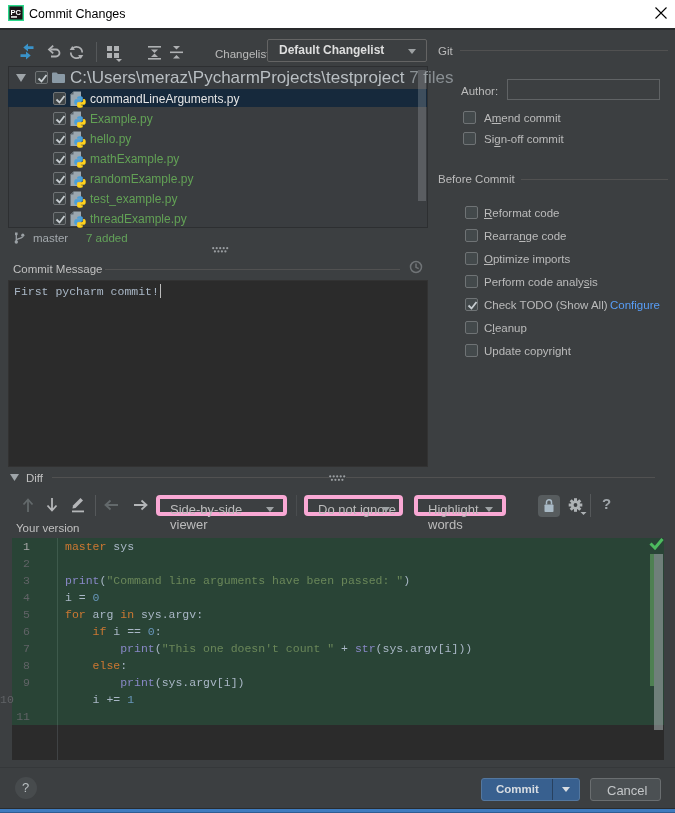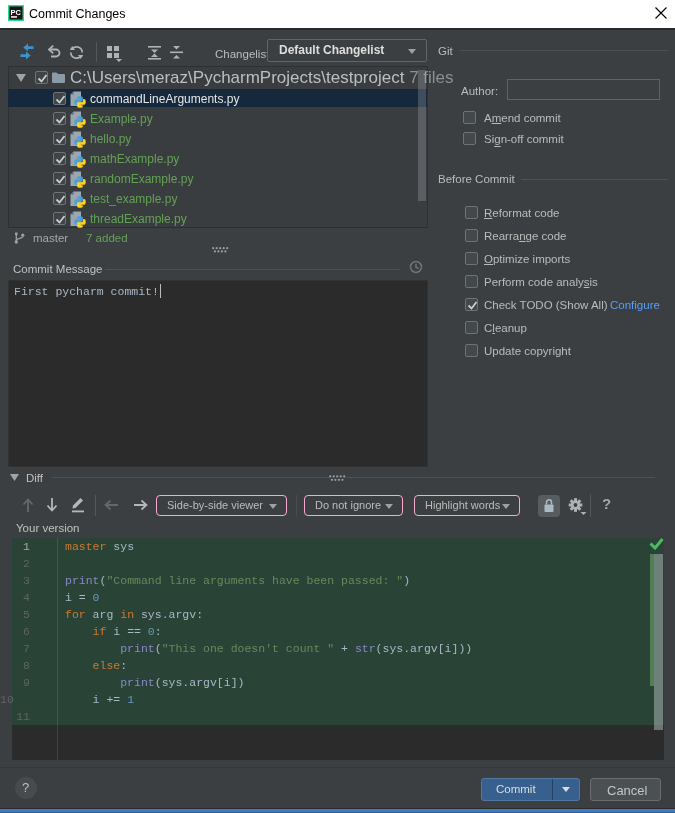--- a/index.html
+++ b/index.html
@@ -6,21 +6,21 @@
 html,body{width:675px;height:813px}
 body{position:relative;background:#3c3f41;font-family:"Liberation Sans",sans-serif;overflow:hidden}
 .abs{position:absolute}
 .lbl{position:absolute;font-size:11.5px;line-height:14px;color:#bbbbbb;white-space:pre}
 .sep{position:absolute;height:1px;background:#515151}
 .cb{position:absolute;width:13px;height:13px;background:#43494b;border:1px solid #6f7375;border-radius:2px}
 .cb svg{position:absolute;left:0;top:0}
 .mono{font-family:"Liberation Mono",monospace;font-size:11.5px;line-height:13px;white-space:pre}
 .row-txt{position:absolute;font-size:17px;line-height:14px;white-space:pre}
 .combo{position:absolute;border:1px solid #646464;border-radius:2px;background:#3c3f41;color:#c8c8c8;font-size:12px}
-.dd{position:absolute;border:1px solid #f9a8d4;border-radius:4px;background:#3c3f41;color:#bcbcbc;font-size:11px}
+.dd{position:absolute;border:4px solid #f9a8d4;border-radius:4px;background:#3c3f41;color:#bcbcbc;font-size:13px}
 .arrowdn{position:absolute;width:0;height:0;border-left:4px solid transparent;border-right:4px solid transparent;border-top:5px solid #9da1a3}
 </style>
 </head>
 <body>
 
 <div class="abs" style="left:0;top:0;width:675px;height:28px;background:#ffffff"></div>
 <svg class="abs" style="left:8px;top:5px" width="16" height="16" viewBox="0 0 16 16">
   <rect x="0.7" y="0.7" width="14.6" height="14.6" fill="#1c1417" stroke="#2bd98c" stroke-width="1.5"></rect>
   <text x="2.6" y="9.6" font-family="Liberation Sans" font-size="7.5" font-weight="bold" fill="#fff">PC</text>
   <rect x="3" y="11.2" width="6" height="1.5" fill="#fff"></rect>
@@ -299,21 +299,21 @@
 </svg>
 <div class="dd" style="left:156px;top:495px;width:131px;height:21px">
   <span style="position:absolute;left:10px;top:3px">Side-by-side viewer</span>
   <span class="arrowdn" style="right:9px;top:8px"></span>
 </div>
 <div class="abs" style="left:296px;top:495px;width:1px;height:21px;background:#4a4d4f"></div>
 <div class="dd" style="left:304px;top:495px;width:99px;height:21px">
   <span style="position:absolute;left:10px;top:3px">Do not ignore</span>
   <span class="arrowdn" style="right:9px;top:8px"></span>
 </div>
-<div class="dd" style="left:414px;top:495px;width:106px;height:21px">
+<div class="dd" style="left:414px;top:495px;width:92px;height:21px">
   <span style="position:absolute;left:10px;top:3px">Highlight words</span>
   <span class="arrowdn" style="right:9px;top:8px"></span>
 </div>
 <div class="abs" style="left:538px;top:495px;width:22px;height:22px;background:#575c5e;border-radius:4px"></div>
 <svg class="abs" style="left:543px;top:498px" width="12" height="15" viewBox="0 0 12 15">
   <rect x="1.5" y="6.5" width="9" height="7.5" rx="0.8" fill="#a9bac6"></rect>
   <path d="M3.5 6.5 L3.5 4.2 A2.5 2.5 0 0 1 8.5 4.2 L8.5 6.5" fill="none" stroke="#a9bac6" stroke-width="1.5"></path>
 </svg>
 <svg class="abs" style="left:566px;top:496px" width="22" height="20" viewBox="0 0 22 20">
   <g stroke="#aeb2b4" stroke-width="3">
@@ -365,19 +365,19 @@
   <path d="M1.5 6.5 L6 11 L13.5 2" fill="none" stroke="#4dbb5f" stroke-width="3"></path>
 </svg>
 <div class="abs" style="left:650px;top:554px;width:4px;height:132px;background:#4e8052"></div>
 <div class="abs" style="left:654px;top:554px;width:9px;height:176px;background:rgba(170,176,178,0.55)"></div>
 
 <div class="abs" style="left:0;top:767px;width:675px;height:1px;background:#35383a"></div>
 <div class="abs" style="left:15px;top:777px;width:22px;height:22px;background:#474b4d;border-radius:50%"></div>
 <div class="lbl" style="left:22px;top:781px;font-size:13px;color:#b9bfc2">?</div>
 <div class="abs" style="left:481px;top:778px;width:99px;height:23px;background:#38608f;border:1px solid #53779f;border-radius:3px"></div>
 <div class="abs" style="left:552px;top:779px;width:1px;height:21px;background:#28415f"></div>
-<div class="abs" style="left:496px;top:783px;font-size:11.5px;font-weight:normal;color:#d8dde2">Commit</div>
+<div class="abs" style="left:496px;top:783px;font-size:11.5px;font-weight:bold;color:#d8dde2">Commit</div>
 <span class="arrowdn" style="left:562px;top:787px;border-top-color:#d8dde2"></span>
 <div class="abs" style="left:590px;top:778px;width:71px;height:23px;background:#4b5053;border:1px solid #6a6e70;border-radius:3px"></div>
 <div class="abs" style="left:607px;top:783px;font-size:13px;color:#c3c6c8">Cancel</div>
 <div class="abs" style="left:0;top:808px;width:675px;height:1px;background:#2a2c2e"></div>
 <div class="abs" style="left:0;top:809px;width:675px;height:3px;background:#3f7cbf"></div>
 <div class="abs" style="left:0;top:812px;width:675px;height:1px;background:#2f5d92"></div>
 
 </body></html>

